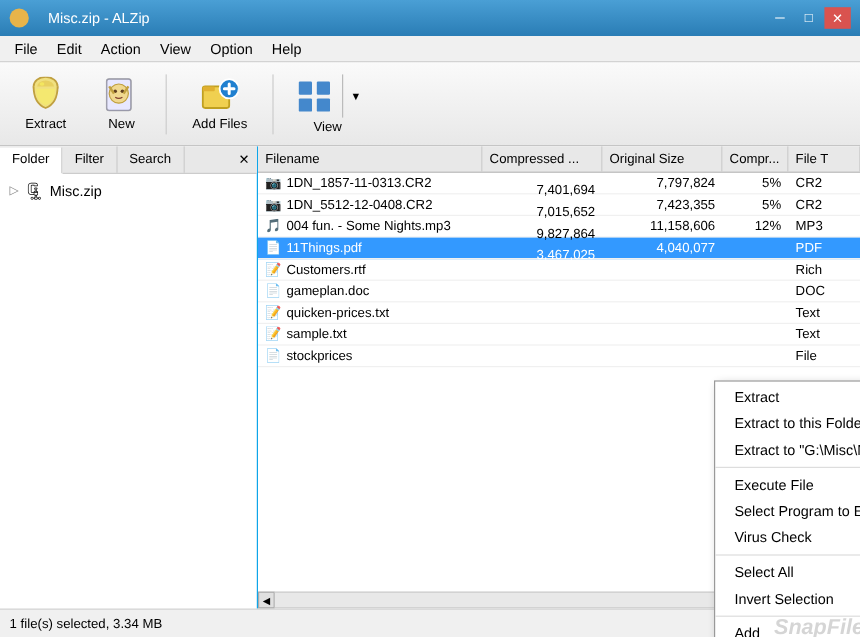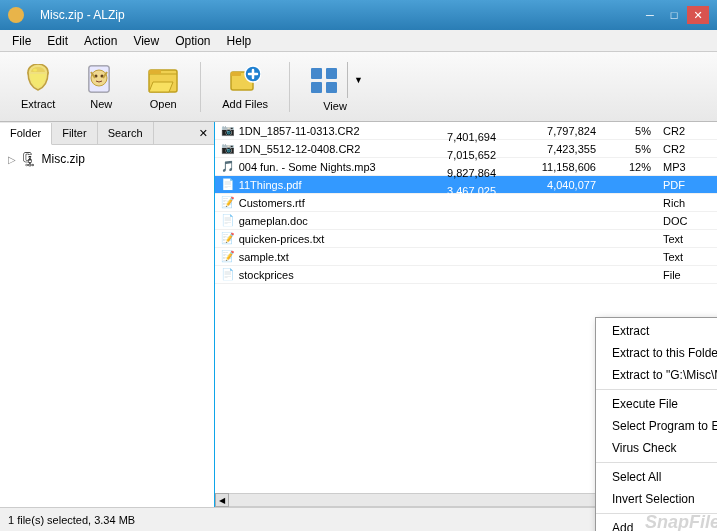--- a/index.html
+++ b/index.html
@@ -324,31 +324,20 @@
         <circle cx="17" cy="12" r="1.5" fill="#604020"></circle>
         <path d="M11 17 Q14 19 17 17" stroke="#804030" stroke-width="1" fill="none"></path>
 
         <path d="M6 8 L10 14" stroke="#c0a040" stroke-width="2"></path>
         <path d="M22 8 L18 14" stroke="#c0a040" stroke-width="2"></path>
       </svg>
     </div>
     <span>New</span>
   </div>
 
-  <div class="tool-btn">
-    <div class="tool-icon">
-      <svg width="32" height="32" viewBox="0 0 32 32">
-        <rect x="2" y="6" width="28" height="22" rx="2" fill="#f0d050" stroke="#c0a020" stroke-width="1.5"></rect>
-        <path d="M2 10 L30 10" stroke="#c0a020" stroke-width="1"></path>
-        <rect x="2" y="6" width="12" height="4" rx="1" fill="#e0b030"></rect>
-        <path d="M6 18 L26 18 L22 28 L2 28 Z" fill="#f8e060" stroke="#c0a020" stroke-width="1"></path>
-      </svg>
-    </div>
-    <span>Open</span>
-  </div>
 
   <div class="tool-separator"></div>
 
   <div class="tool-btn">
     <div class="tool-icon">
       <svg width="32" height="32" viewBox="0 0 32 32">
         <rect x="2" y="8" width="22" height="18" rx="2" fill="#f0d050" stroke="#c0a020" stroke-width="1.5"></rect>
         <rect x="2" y="8" width="10" height="4" rx="1" fill="#e0b030"></rect>
         <circle cx="24" cy="10" r="8" fill="#2080d0" stroke="white" stroke-width="1.5"></circle>
         <path d="M24 6 L24 14 M20 10 L28 10" stroke="white" stroke-width="2.5" stroke-linecap="round"></path>
@@ -389,20 +378,27 @@
       <div class="tree-item">
         <span class="tree-expand">▷</span>
         <span class="tree-icon">🗜</span>
         <span class="tree-label">Misc.zip</span>
       </div>
     </div>
   </div>
 
   <div class="right-panel">
 
+    <div class="file-list-header">
+      <div class="col-header filename">Filename</div>
+      <div class="col-header compressed">Compressed ...</div>
+      <div class="col-header original">Original Size</div>
+      <div class="col-header ratio">Compr...</div>
+      <div class="col-header filetype">File T</div>
+    </div>
 
     <div class="file-list">
 
       <div class="file-row">
         <div class="file-cell filename">
           <span>📷</span>
           <span>1DN_1857-11-0313.CR2</span>
         </div>
         <div class="file-cell compressed">7,401,694</div>
         <div class="file-cell original">7,797,824</div>

